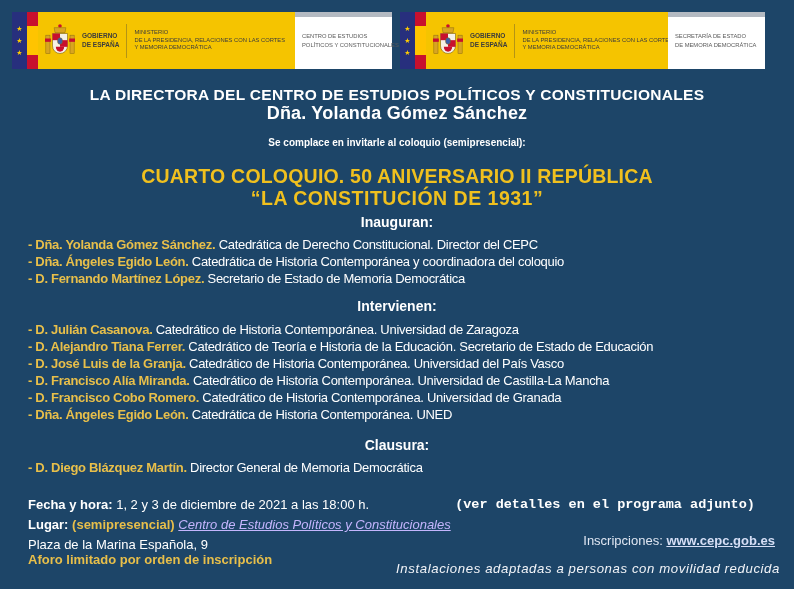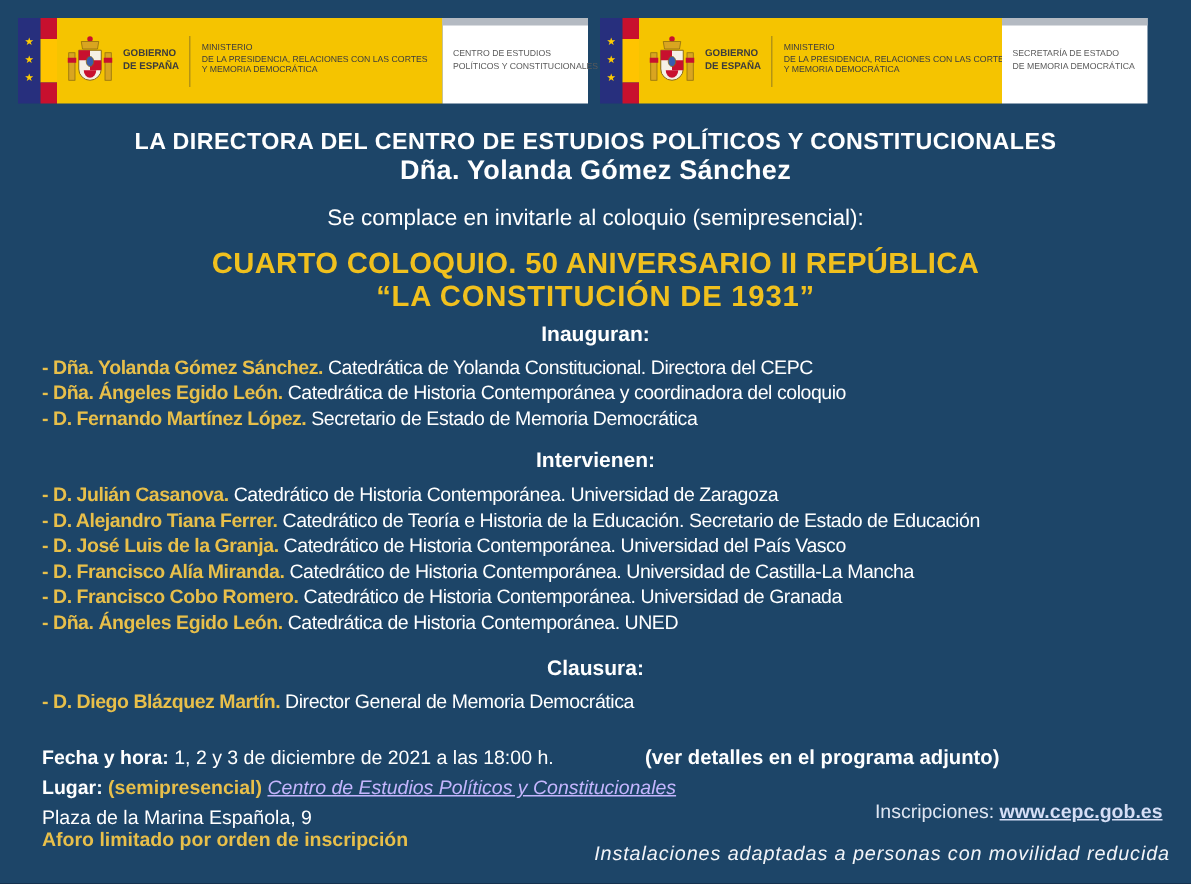--- a/index.html
+++ b/index.html
@@ -26,21 +26,21 @@
   .panel-sep { width:1px; height:34px; background:rgba(60,60,60,0.35); flex:0 0 auto; }
   .ministry-text { font-size:5.8px; line-height:1.35; color:#3c3c3c; white-space:nowrap; }
   .white-panel { width:97px; flex:0 0 auto; background:#ffffff; position:relative;
                  display:flex; align-items:center; }
   .white-strip { position:absolute; top:0; left:0; right:0; height:5px; background:#b4bac2; }
   .dept-text { font-size:5.8px; line-height:1.4; color:#5a5a5a; padding:0 7px; white-space:nowrap; }
   
   .cline { position:absolute; left:0; width:794px; text-align:center; white-space:nowrap; }
   .directora { top:86px;  font-size:15.5px; font-weight:bold; letter-spacing:0.3px; }
   .director-name { top:103px; font-size:18px; font-weight:bold; letter-spacing:0.2px; }
-  .invite { top:137px; font-size:15px; font-weight:normal; }
+  .invite { top:137px; font-size:10px; font-weight:bold; }
   .title1 { top:165px; font-size:19.5px; font-weight:bold; color:#f0c01e; letter-spacing:0.2px; }
   .title2 { top:187px; font-size:19.5px; font-weight:bold; color:#f0c01e; letter-spacing:0.5px; }
   .sec-heading { font-size:14px; font-weight:bold; }
   .h-inauguran  { top:214px; }
   .h-intervienen{ top:298px; }
   .h-clausura   { top:437px; }
   
   .plist { position:absolute; left:28px; right:4px; }
   .list-inauguran  { top:236px; }
   .list-intervienen{ top:321px; }
@@ -52,22 +52,22 @@
   
   .fline { position:absolute; white-space:nowrap; font-size:13px; }
   .fecha { top:497px; left:28px; }
   .lugar { top:517px; left:28px; }
   .plaza { top:537px; left:28px; }
   .aforo { top:552px; left:28px; font-weight:bold; color:#e8bf4a; }
   .flabel { font-weight:bold; color:#ffffff; }
   .fvalue { color:#ffffff; }
   .semi { font-weight:bold; color:#e8bf4a; }
   .lugar-italic { font-style:italic; color:#c4b5fd;text-decoration:underline; }
-  .ver-detalles { top:497px; left:430px; width:350px; 
-                  font-weight:bold; font-size:13.5px; }
+  .ver-detalles { top:497px; left:430px; width:350px; text-align:center;
+                  font-weight:bold; font-size:13.5px;font-family:Liberation Mono, monospace; }
   .inscripciones { top:533px; left:420px; width:355px; text-align:right; }
   .insc-label { color:#dfe6f2; }
   .insc-link { color:#d5def5; font-weight:bold; text-decoration:underline; }
   .accessibility { top:561px; left:388px; width:392px; text-align:right;
                    font-style:italic; font-size:13.2px; letter-spacing:0.6px; color:#f2f4f8; }
 </style>
 </head>
 <body>
 
 <div class="canvas">
@@ -166,21 +166,21 @@
   <div class="cline director-name">Dña. Yolanda Gómez Sánchez</div>
   <div class="cline invite">Se complace en invitarle al coloquio (semipresencial):</div>
 
   <div class="cline title1">CUARTO COLOQUIO. 50 ANIVERSARIO II REPÚBLICA</div>
   <div class="cline title2">“LA CONSTITUCIÓN  DE 1931”</div>
 
   <div class="cline sec-heading h-inauguran">Inauguran:</div>
   <div class="plist list-inauguran">
     <div class="list-item">
       <span class="nm">- Dña. Yolanda Gómez Sánchez.</span>
-      <span class="rl">Catedrática de Yolanda Constitucional. Directora del CEPC</span>
+      <span class="rl">Catedrática de Derecho Constitucional. Director del CEPC</span>
     </div>
     <div class="list-item">
       <span class="nm">- Dña. Ángeles Egido León.</span>
       <span class="rl">Catedrática de Historia Contemporánea y coordinadora del coloquio</span>
     </div>
     <div class="list-item">
       <span class="nm">- D. Fernando Martínez López.</span>
       <span class="rl">Secretario de Estado de Memoria Democrática</span>
     </div>
   </div>

